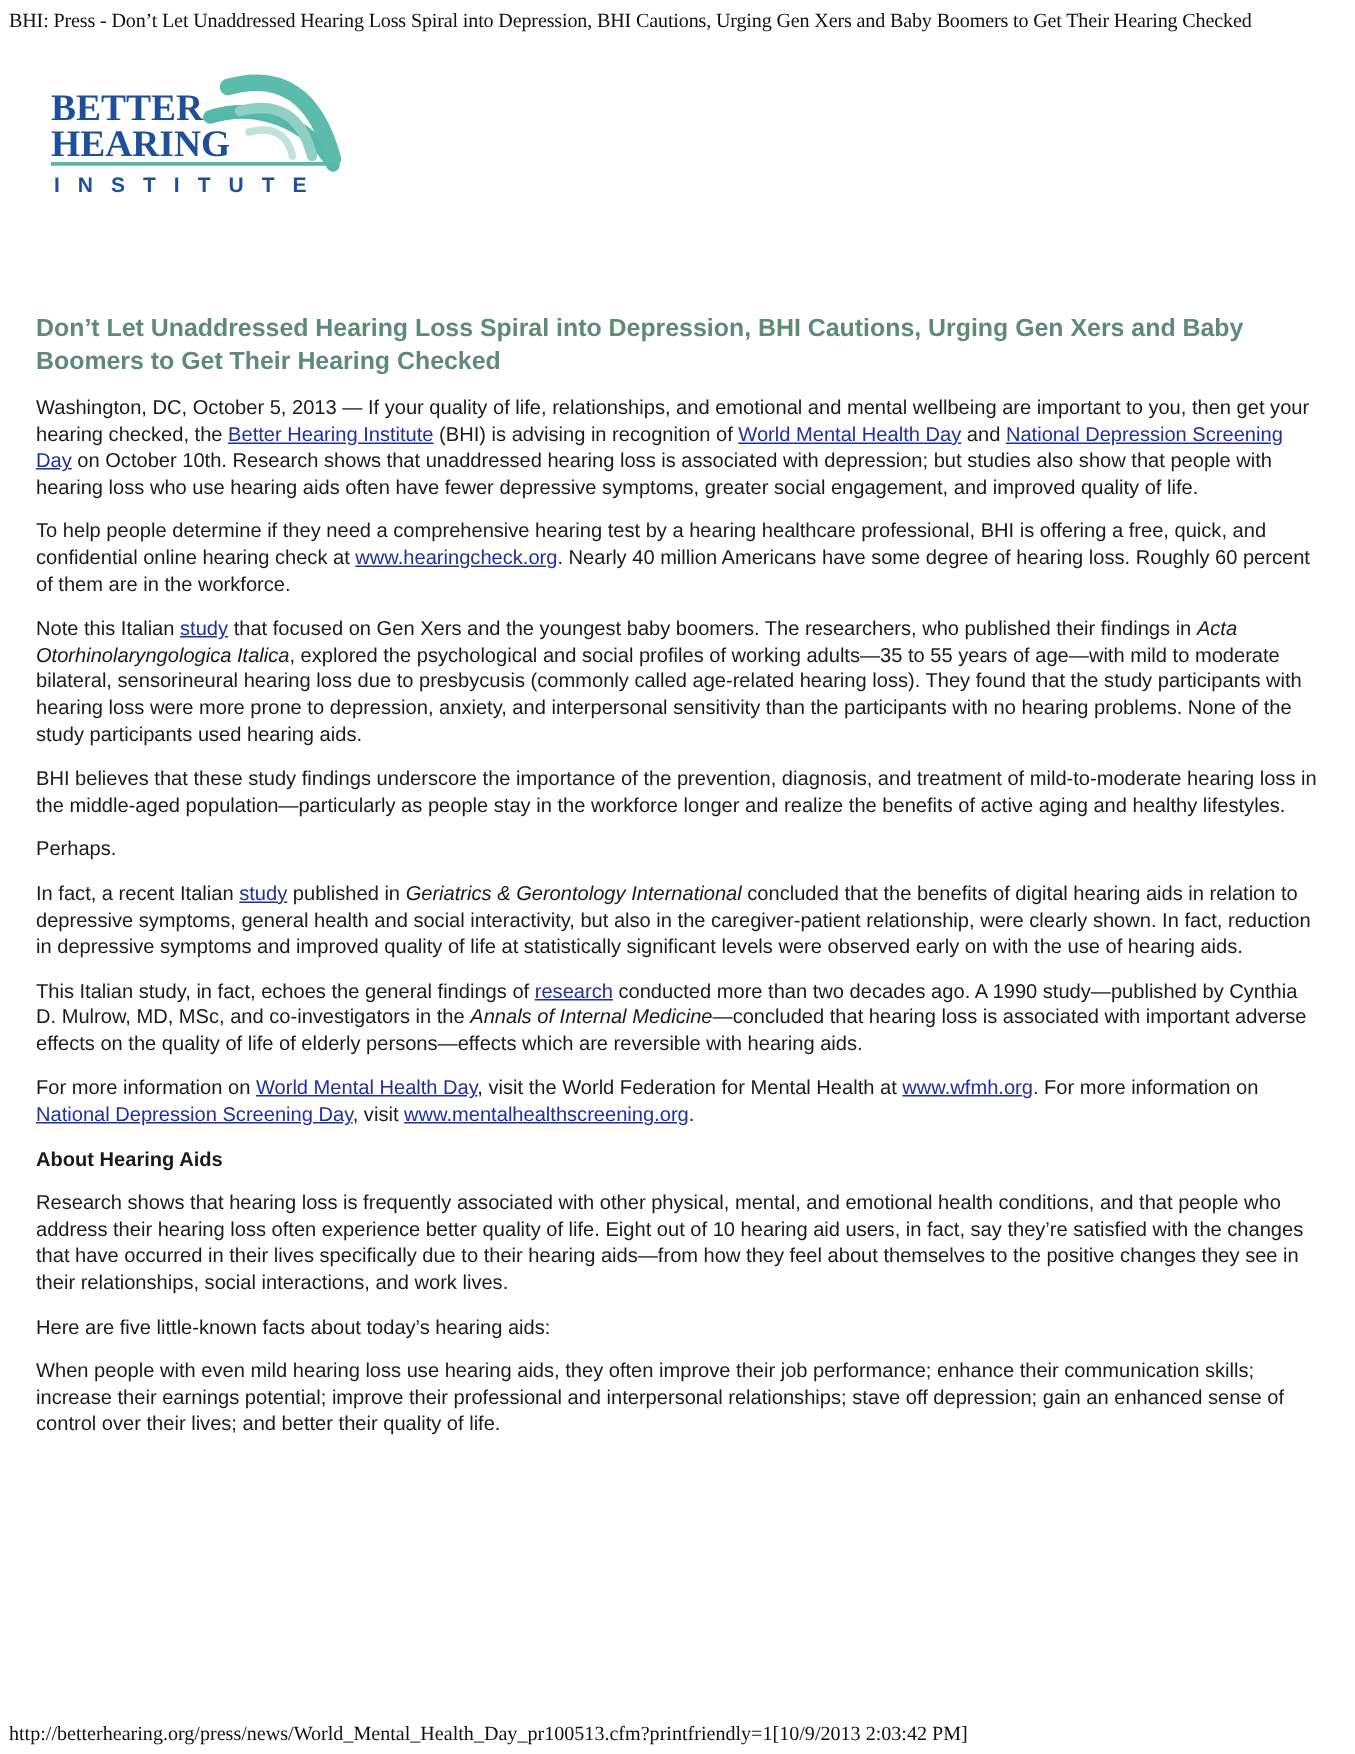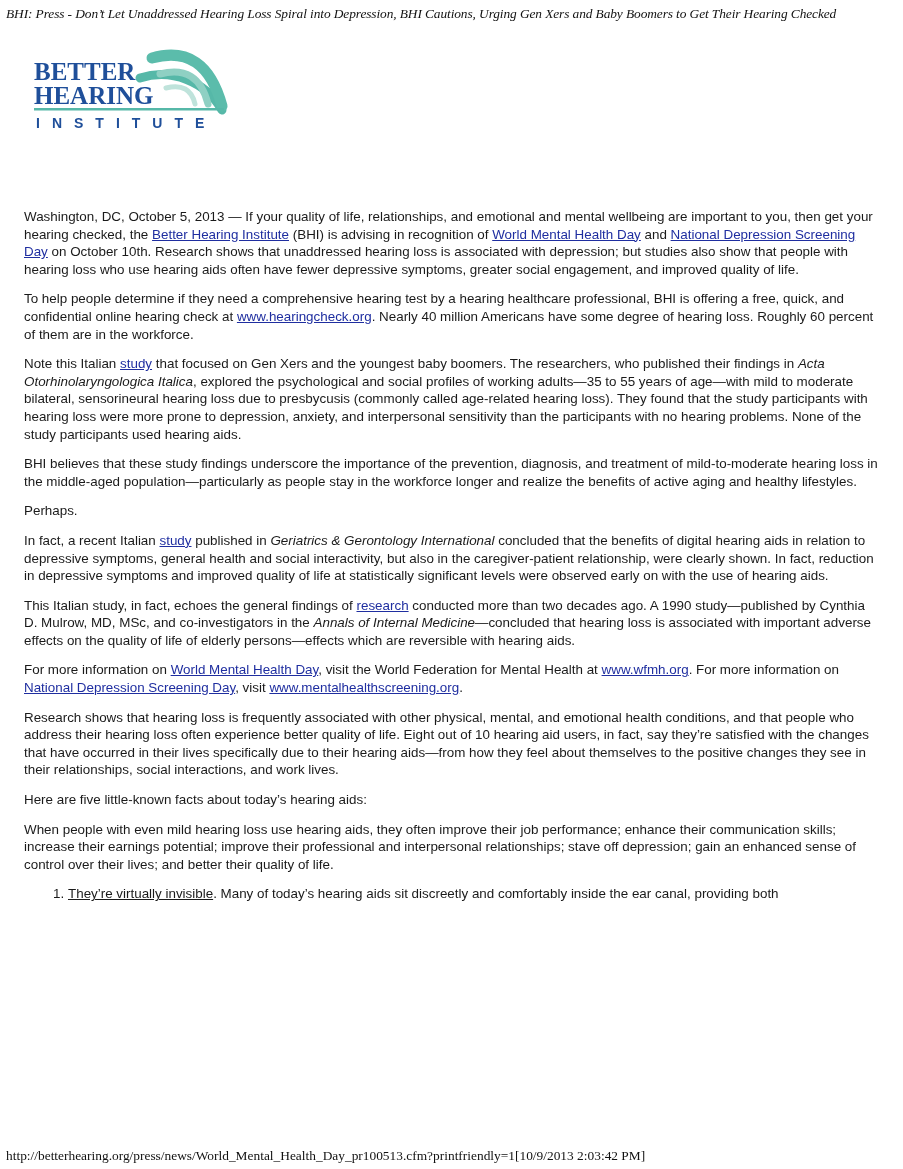--- a/index.html
+++ b/index.html
@@ -1,20 +1,20 @@
 <!DOCTYPE html>
 <html><head>
 <meta charset="utf-8">
 <style>
   html, body { margin: 0; padding: 0; background: #ffffff; }
   body { width: 903px; height: 1169px; position: relative; overflow: hidden; }
   .print-header {
     position: absolute; left: 6px; top: 6px;
     font-family: "Liberation Serif", serif; font-size: 13.4px; color: #111;
-    white-space: nowrap; letter-spacing: -0.1px; font-style: italic;
+    white-space: nowrap; letter-spacing: -0.1px;
   }
   .print-footer {
     position: absolute; left: 6px; top: 1148px;
     font-family: "Liberation Serif", serif; font-size: 13.4px; color: #111;
     white-space: nowrap;
   }
   .logo { position: absolute; left: 30px; top: 38px; width: 200px; height: 95px; text-align: center; }
   .logo svg { display: block; }
   .content {
     position: absolute; left: 24px; top: 208px; width: 856px;
@@ -44,20 +44,21 @@
     <path d="M130 36 Q 168 26 178 66" fill="none" stroke="#8fd0c3" stroke-width="7" stroke-linecap="round"></path>
     <path d="M136 50 Q 160 44 165 66" fill="none" stroke="#bfe3db" stroke-width="5" stroke-linecap="round"></path>
     <text x="4" y="42" font-family="Liberation Serif, serif" font-weight="bold" font-size="25" fill="#1f4f9a">BETTER</text>
     <text x="4" y="66" font-family="Liberation Serif, serif" font-weight="bold" font-size="25" fill="#1f4f9a">HEARING</text>
     <rect x="4" y="70" width="190" height="2.5" fill="#56b8a8"></rect>
     <text x="6" y="90" font-family="Liberation Sans, sans-serif" font-weight="bold" font-size="14" letter-spacing="12" fill="#1f4f9a">INSTITUTE</text>
   </svg>
 </div>
 
 <div class="content">
+  <h1>Don’t Let Unaddressed Hearing Loss Spiral into Depression, BHI Cautions, Urging Gen Xers and Baby Boomers to Get Their Hearing Checked</h1>
 
   <p>
     <span>Washington, DC, October 5, 2013 — If your quality of life, relationships, and emotional and mental wellbeing are important to you, then get your hearing checked, the </span><a href="#">Better Hearing Institute</a><span> (BHI) is advising in recognition of </span><a href="#">World Mental Health Day</a><span> and </span><a href="#">National Depression Screening Day</a><span> on October 10th.  Research shows that unaddressed hearing loss is associated with depression; but studies also show that people with hearing loss who use hearing aids often have fewer depressive symptoms, greater social engagement, and improved quality of life.</span>
   </p>
 
   <p>
     <span>To help people determine if they need a comprehensive hearing test by a hearing healthcare professional, BHI is offering a free, quick, and confidential online hearing check at </span><a href="#">www.hearingcheck.org</a><span>. Nearly 40 million Americans have some degree of hearing loss. Roughly 60 percent of them are in the workforce.</span>
   </p>
 
   <p>
@@ -74,25 +75,23 @@
   </p>
 
   <p>
     <span>This Italian study, in fact, echoes the general findings of </span><a href="#">research</a><span> conducted more than two decades ago. A 1990 study—published by Cynthia D. Mulrow, MD, MSc, and co-investigators in the </span><em>Annals of Internal Medicine</em><span>—concluded that hearing loss is associated with important adverse effects on the quality of life of elderly persons—effects which are reversible with hearing aids.</span>
   </p>
 
   <p>
     <span>For more information on </span><a href="#">World Mental Health Day</a><span>, visit the World Federation for Mental Health at </span><a href="#">www.wfmh.org</a><span>.  For more information on </span><a href="#">National Depression Screening Day</a><span>, visit </span><a href="#">www.mentalhealthscreening.org</a><span>.</span>
   </p>
 
+  <p class="bold-heading">About Hearing Aids</p>
 
   <p>Research shows that hearing loss is frequently associated with other physical, mental, and emotional health conditions, and that people who address their hearing loss often experience better quality of life. Eight out of 10 hearing aid users, in fact, say they’re satisfied with the changes that have occurred in their lives specifically due to their hearing aids—from how they feel about themselves to the positive changes they see in their relationships, social interactions, and work lives.</p>
 
   <p>Here are five little-known facts about today’s hearing aids:</p>
 
   <p>When people with even mild hearing loss use hearing aids, they often improve their job performance; enhance their communication skills; increase their earnings potential; improve their professional and interpersonal relationships; stave off depression; gain an enhanced sense of control over their lives; and better their quality of life.</p>
 
-  <ol>
-    <li><a href="#">They’re virtually invisible</a><span>. Many of today’s hearing aids sit discreetly and comfortably inside the ear canal, providing both</span></li>
-  </ol>
 </div>
 
 <div class="print-footer">http://betterhearing.org/press/news/World_Mental_Health_Day_pr100513.cfm?printfriendly=1[10/9/2013 2:03:42 PM]</div>
 
 </body></html>

